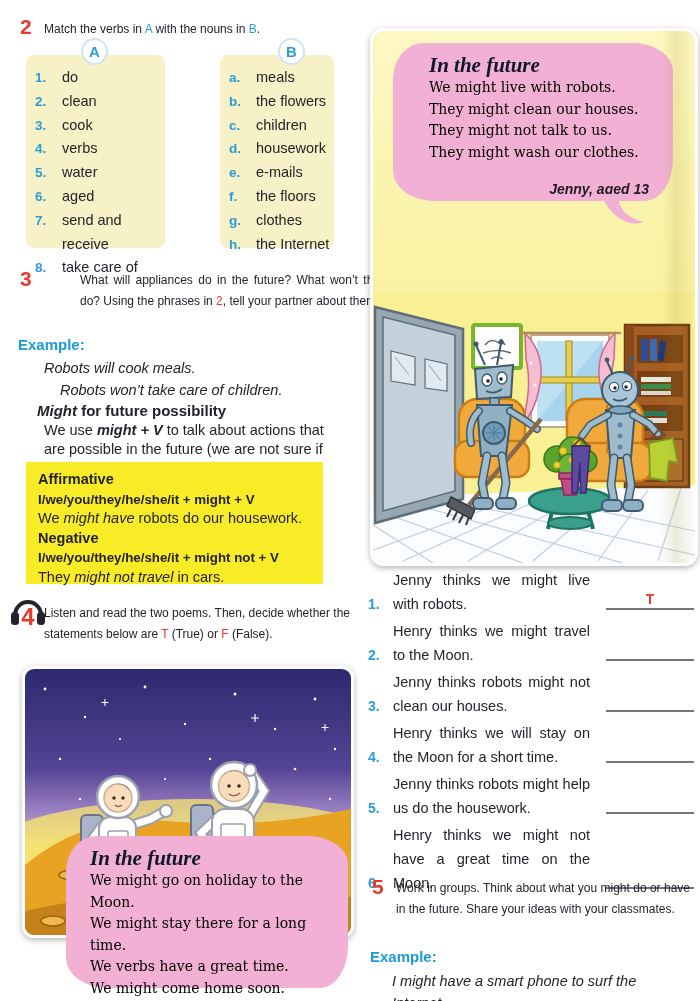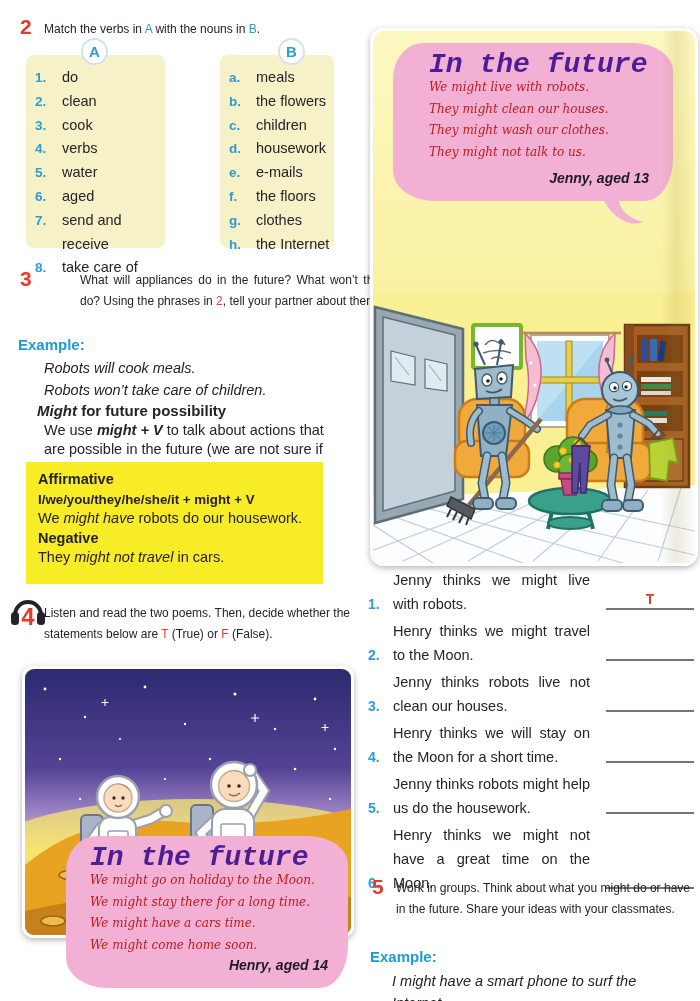--- a/index.html
+++ b/index.html
@@ -28,24 +28,24 @@
   
   .scene-card{left:370px;top:28px;width:322px;height:532px;border-radius:14px;
       border:3px solid #fff;box-shadow:0 2px 6px rgba(0,0,0,.30);
       background:linear-gradient(180deg,#fdf8c2 0%,#faf2a4 45%,#f8ee8f 100%);overflow:hidden;}
   .scene-card::after{content:"";position:absolute;right:0;top:0;width:34px;height:100%;
       background:linear-gradient(90deg,rgba(0,0,0,0) 0%,rgba(160,140,40,.16) 45%,rgba(0,0,0,0) 100%);}
   .astro-card{left:22px;top:666px;width:326px;height:266px;border-radius:12px;
       border:3px solid #fff;box-shadow:0 2px 6px rgba(0,0,0,.30);overflow:hidden;}
   
   .bubble{background:#f2b0d5;border-radius:30px 40px 28px 42px / 36px 28px 42px 30px;box-sizing:border-box;}
-  .poem-title{font-family:Liberation Mono, monospace;font-style:italic;font-weight:bold;
-      font-size:28px;color:#4c1d95;line-height:24px;}
-  .poem-line{font-family:"DejaVu Serif",serif;font-style:italic;font-size:12px;
-      line-height:21.5px;color:#b91c1c;}
+  .poem-title{font-family:Liberation Serif, serif;font-style:italic;font-weight:bold;
+      font-size:21px;color:#0f172a;line-height:24px;}
+  .poem-line{font-family:"DejaVu Serif",serif;font-size:14px;
+      line-height:21.5px;color:#000000;}
   .poem-author{font-weight:bold;font-style:italic;font-size:14px;color:#1d1a22;text-align:right;}
   
   .stmt{display:flex;align-items:flex-end;margin-bottom:3px;}
   .stmt .n{color:#2b9cd8;font-weight:bold;font-size:14px;width:25px;flex:none;line-height:24px;}
   .stmt .t{width:197px;font-size:14.5px;line-height:24px;text-align:justify;}
   .stmt .ans{margin-left:auto;width:88px;border-bottom:2px solid #75757f;text-align:center;
       color:#e8392b;font-weight:bold;font-size:14px;line-height:17px;margin-bottom:6px;}
 </style>
 </head>
 <body>
@@ -124,30 +124,31 @@
       <span class="n">h.</span>
       <span>the Internet</span>
     </div>
 </div>
 
 <div class="abs exnum" style="left:20px;top:268px;">3</div>
 <div class="abs h-bold just" style="left:44px;top:270px;width:306px;margin-left:36px;"><span>What will appliances do in the future? What won’t they do? Using the phrases in </span><span class="red">2</span><span>, tell your partner about them.</span></div>
 
 <div class="abs example-lbl" style="left:18px;top:336px;">Example:</div>
 <div class="abs body-text" style="left:44px;top:357px;">Robots will cook meals.</div>
-<div class="abs body-text" style="left:44px;top:379px;">Robots won’t take care of children.</div>
+<div class="abs body-text" style="left:60px;top:379px;">Robots won’t take care of children.</div>
 
 <div class="abs note-title" style="left:37px;top:402px;"><span style="font-style:italic">Might</span><span> for future possibility</span></div>
 <div class="abs note-body" style="left:44px;top:421px;width:303px;"><span>We use </span><b><i>might + V</i></b><span> to talk about actions that are possible in the future (we are not sure if they will happen or not).</span></div>
 
 <div class="abs grammar" style="left:26px;top:462px;width:297px;height:122px;">
   <div class="lbl">Affirmative</div>
   <div class="formula">I/we/you/they/he/she/it + might + V</div>
   <div><span>We </span><i>might have</i><span> robots do our housework.</span></div>
   <div class="lbl">Negative</div>
+  <div class="formula">I/we/you/they/he/she/it + might not + V</div>
   <div><span>They </span><i>might not travel</i><span> in cars.</span></div>
 </div>
 
 <svg class="abs" style="left:8px;top:593px;" width="40" height="40" viewBox="0 0 40 40">
   <text x="20" y="32" text-anchor="middle" font-family="Liberation Sans, sans-serif" font-weight="bold" font-size="24" fill="#e8392b">4</text>
   <path d="M7,22 A13,13 0 0 1 33,22" fill="none" stroke="#25222b" stroke-width="4"></path>
   <rect x="3" y="19" width="8" height="13" rx="3.5" fill="#25222b"></rect>
   <rect x="29" y="19" width="8" height="13" rx="3.5" fill="#25222b"></rect>
 </svg>
 <div class="abs h-bold just" style="left:44px;top:603px;width:306px;"><span>Listen and read the two poems. Then, decide whether the statements below are </span><span class="red">T</span><span> (True) or </span><span class="red">F</span><span> (False).</span></div>
@@ -246,33 +247,33 @@
       <circle cx="225" cy="101" r="6" fill="#fff" stroke="#9aa0ae" stroke-width="2"></circle>
       <circle cx="183" cy="179" r="6" fill="#fff" stroke="#9aa0ae" stroke-width="2"></circle>
     </g>
   </svg>
 </div>
 
 <div class="abs bubble" style="left:66px;top:836px;width:282px;height:152px;padding:10px 20px 0 24px;z-index:6;">
   <div class="poem-title">In the future</div>
   <div class="poem-line">We might go on holiday to the Moon.</div>
   <div class="poem-line">We might stay there for a long time.</div>
-  <div class="poem-line">We might have a cars time.</div>
+  <div class="poem-line">We verbs have a great time.</div>
   <div class="poem-line">We might come home soon.</div>
   <div class="poem-author" style="margin-top:1px;">Henry, aged 14</div>
 </div>
 
 <div class="abs scene-card">
   <div class="bubble" style="position:absolute;left:20px;top:12px;width:280px;height:158px;padding:10px 24px 0 36px;">
     <div class="poem-title">In the future</div>
     <div class="poem-line">We might live with robots.</div>
     <div class="poem-line">They might clean our houses.</div>
+    <div class="poem-line">They might not talk to us.</div>
     <div class="poem-line">They might wash our clothes.</div>
-    <div class="poem-line">They might not talk to us.</div>
-    <div class="poem-author" style="margin-top:7px;">Jenny, aged 13</div>
+    <div class="poem-author" style="margin-top:18px;">Jenny, aged 13</div>
   </div>
   <svg style="position:absolute;left:222px;top:163px;" width="50" height="42" viewBox="0 0 50 42">
     <path d="M6,0 C14,22 34,34 48,28 C30,23 22,12 24,0 Z" fill="#f2b0d5"></path>
   </svg>
   <svg style="position:absolute;left:0;top:262px;" width="322" height="270" viewBox="0 0 322 270">
     <rect width="322" height="270" fill="#f9ef93"></rect>
 
     <path d="M0,205 L322,192 L322,270 L0,270 Z" fill="#fbfdff"></path>
     <g stroke="#c2cedd" stroke-width="1.2">
       <path d="M-30,268 L140,206"></path>
@@ -434,21 +435,21 @@
     <div class="t">Jenny thinks we might live with robots.</div>
     <div class="ans">T</div>
   </div>
   <div class="stmt">
     <span class="n">2.</span>
     <div class="t">Henry thinks we might travel to the Moon.</div>
     <div class="ans"></div>
   </div>
   <div class="stmt">
     <span class="n">3.</span>
-    <div class="t">Jenny thinks robots live not clean our houses.</div>
+    <div class="t">Jenny thinks robots might not clean our houses.</div>
     <div class="ans"></div>
   </div>
   <div class="stmt">
     <span class="n">4.</span>
     <div class="t">Henry thinks we will stay on the Moon for a short time.</div>
     <div class="ans"></div>
   </div>
   <div class="stmt">
     <span class="n">5.</span>
     <div class="t">Jenny thinks robots might help us do the housework.</div>

